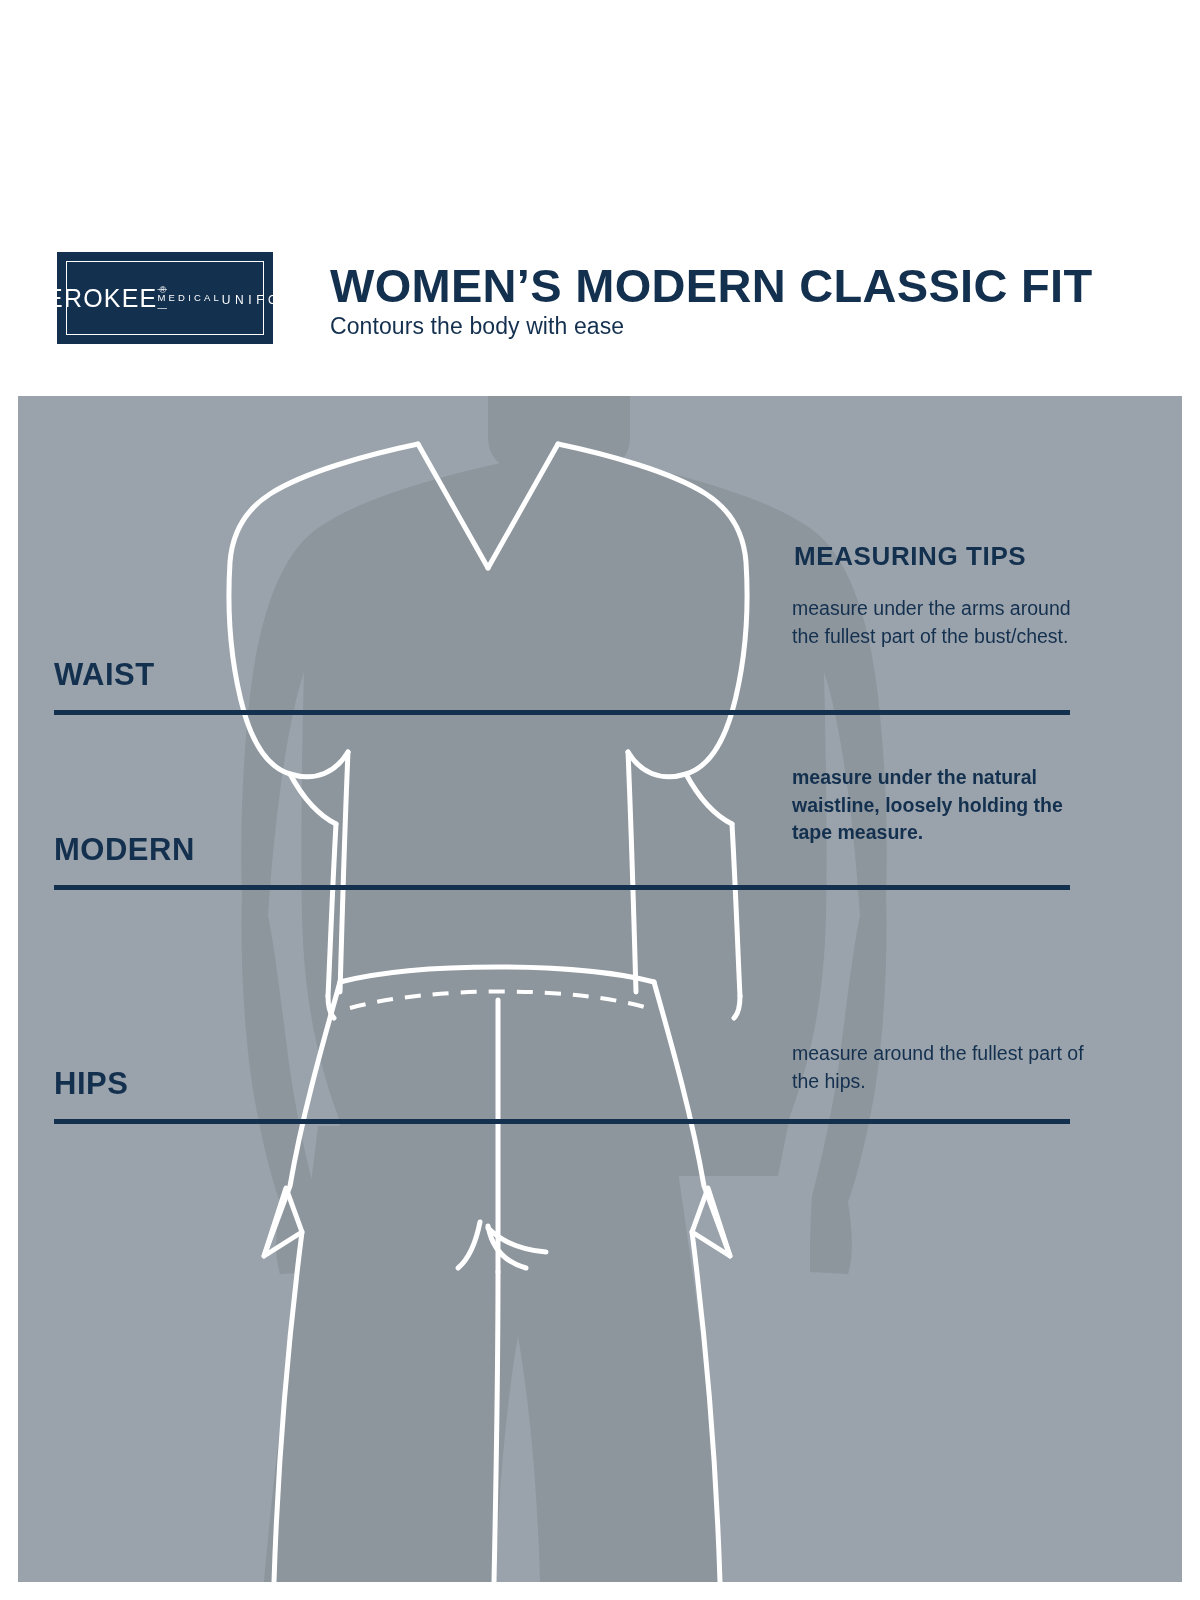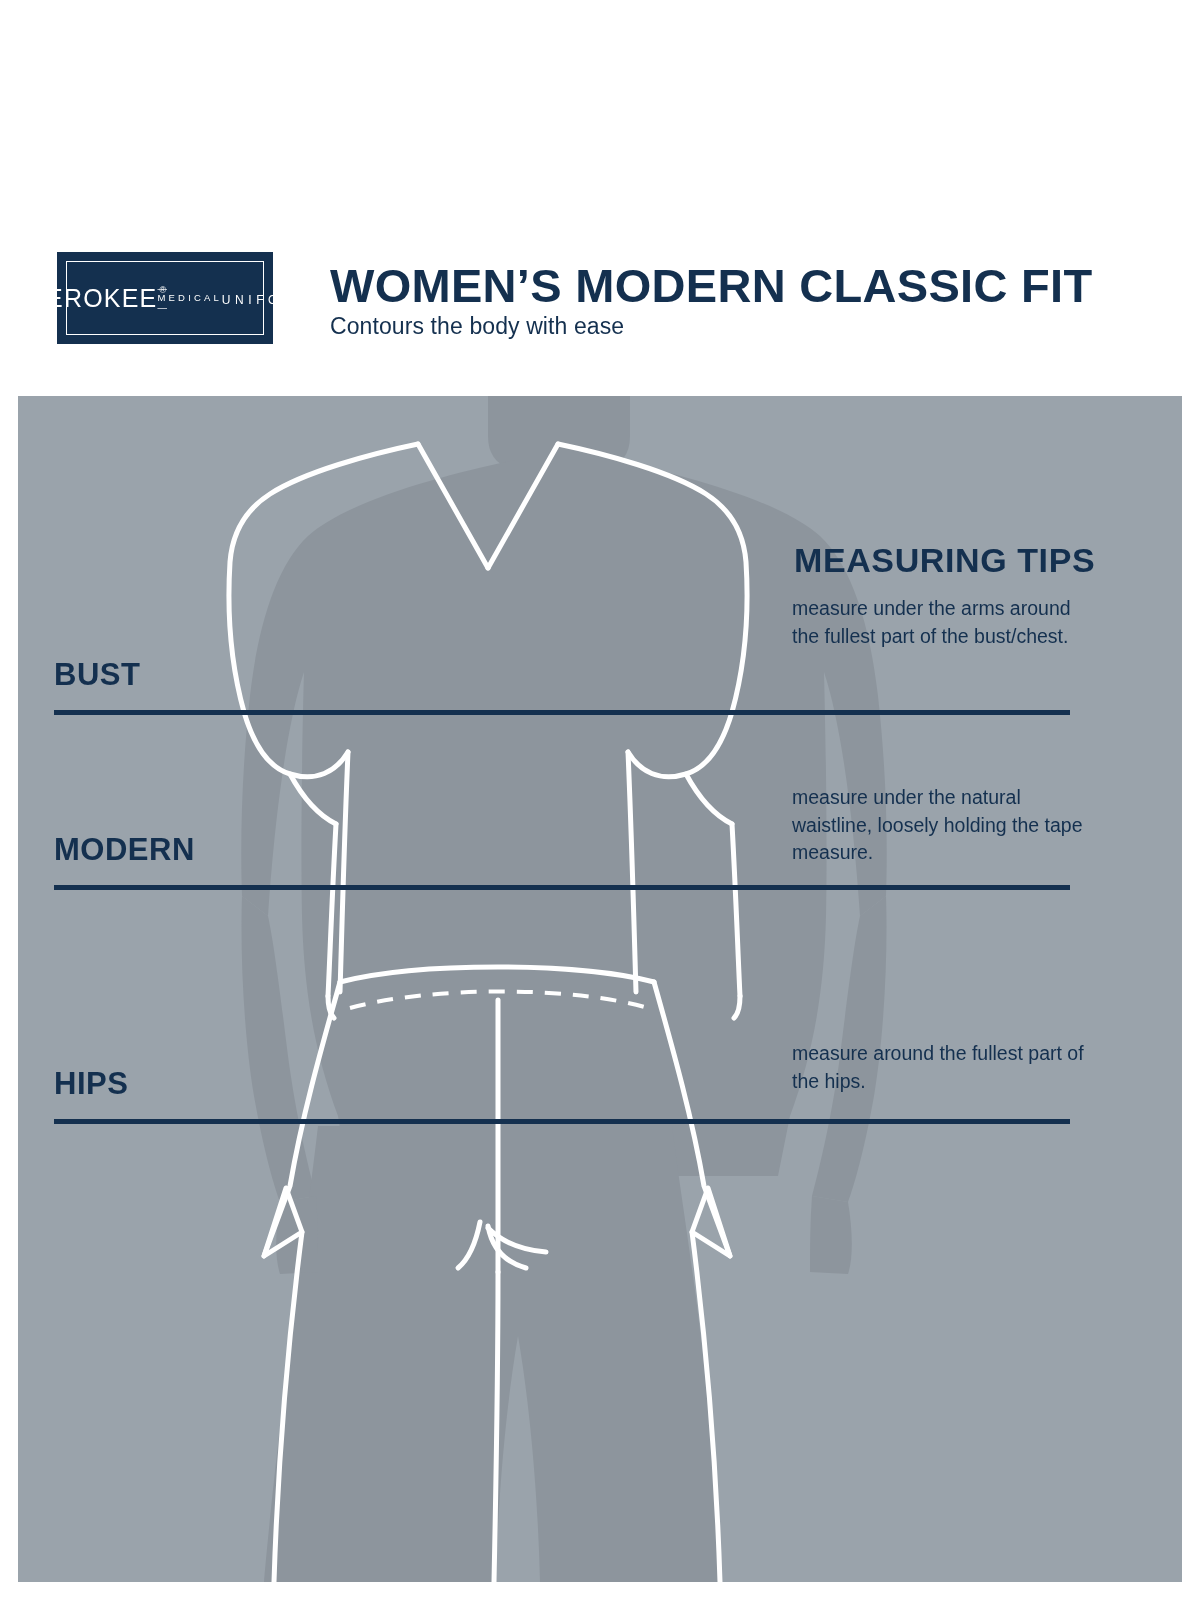--- a/index.html
+++ b/index.html
@@ -141,34 +141,34 @@
 
   .label-hips { left: 36px; top: 672px; }
   .line-hips  { left: 36px; top: 723px; width: 1016px; }
 
   
   .tips-title {
     position: absolute;
     left: 776px;
     top: 145px;
     color: #14304f;
-    font-size: 34px;
+    font-size: 26px;
     font-weight: 700;
     letter-spacing: 0.6px;
     white-space: nowrap;
   }
   .tip {
     position: absolute;
     color: #14304f;
     font-size: 19.5px;
     line-height: 1.42;
     width: 310px;
   }
   .tip-bust  { left: 774px; top: 199px; }
-  .tip-waist { left: 774px; top: 388px; }
+  .tip-waist { left: 774px; top: 368px; font-weight: bold; }
   .tip-hips  { left: 774px; top: 644px; }
 </style>
 </head>
 <body>
 
 <div class="page">
 
   <div class="header">
 
     <div class="logo-box">
@@ -281,21 +281,21 @@
         <path d="M480 876 C 480 980, 478 1090, 476 1186"></path>
 
         <path d="M462 826 C 458 846, 452 862, 440 872"></path>
         <path d="M470 830 C 474 852, 486 866, 508 872"></path>
         <path d="M470 832 C 484 846, 504 854, 528 856"></path>
       </g>
 
       <path d="M332 612 C 412 590, 556 590, 630 612" fill="none" stroke="#ffffff" stroke-width="4" stroke-dasharray="16 12"></path>
     </svg>
 
-    <div class="meas-label label-bust">BUST</div>
+    <div class="meas-label label-bust">WAIST</div>
     <div class="meas-line line-bust"></div>
 
     <div class="meas-label label-waist">MODERN</div>
     <div class="meas-line line-waist"></div>
 
     <div class="meas-label label-hips">HIPS</div>
     <div class="meas-line line-hips"></div>
 
     <div class="tips-title">MEASURING TIPS</div>
     <div class="tip tip-bust">measure under the arms around the fullest part of the bust/chest.</div>

